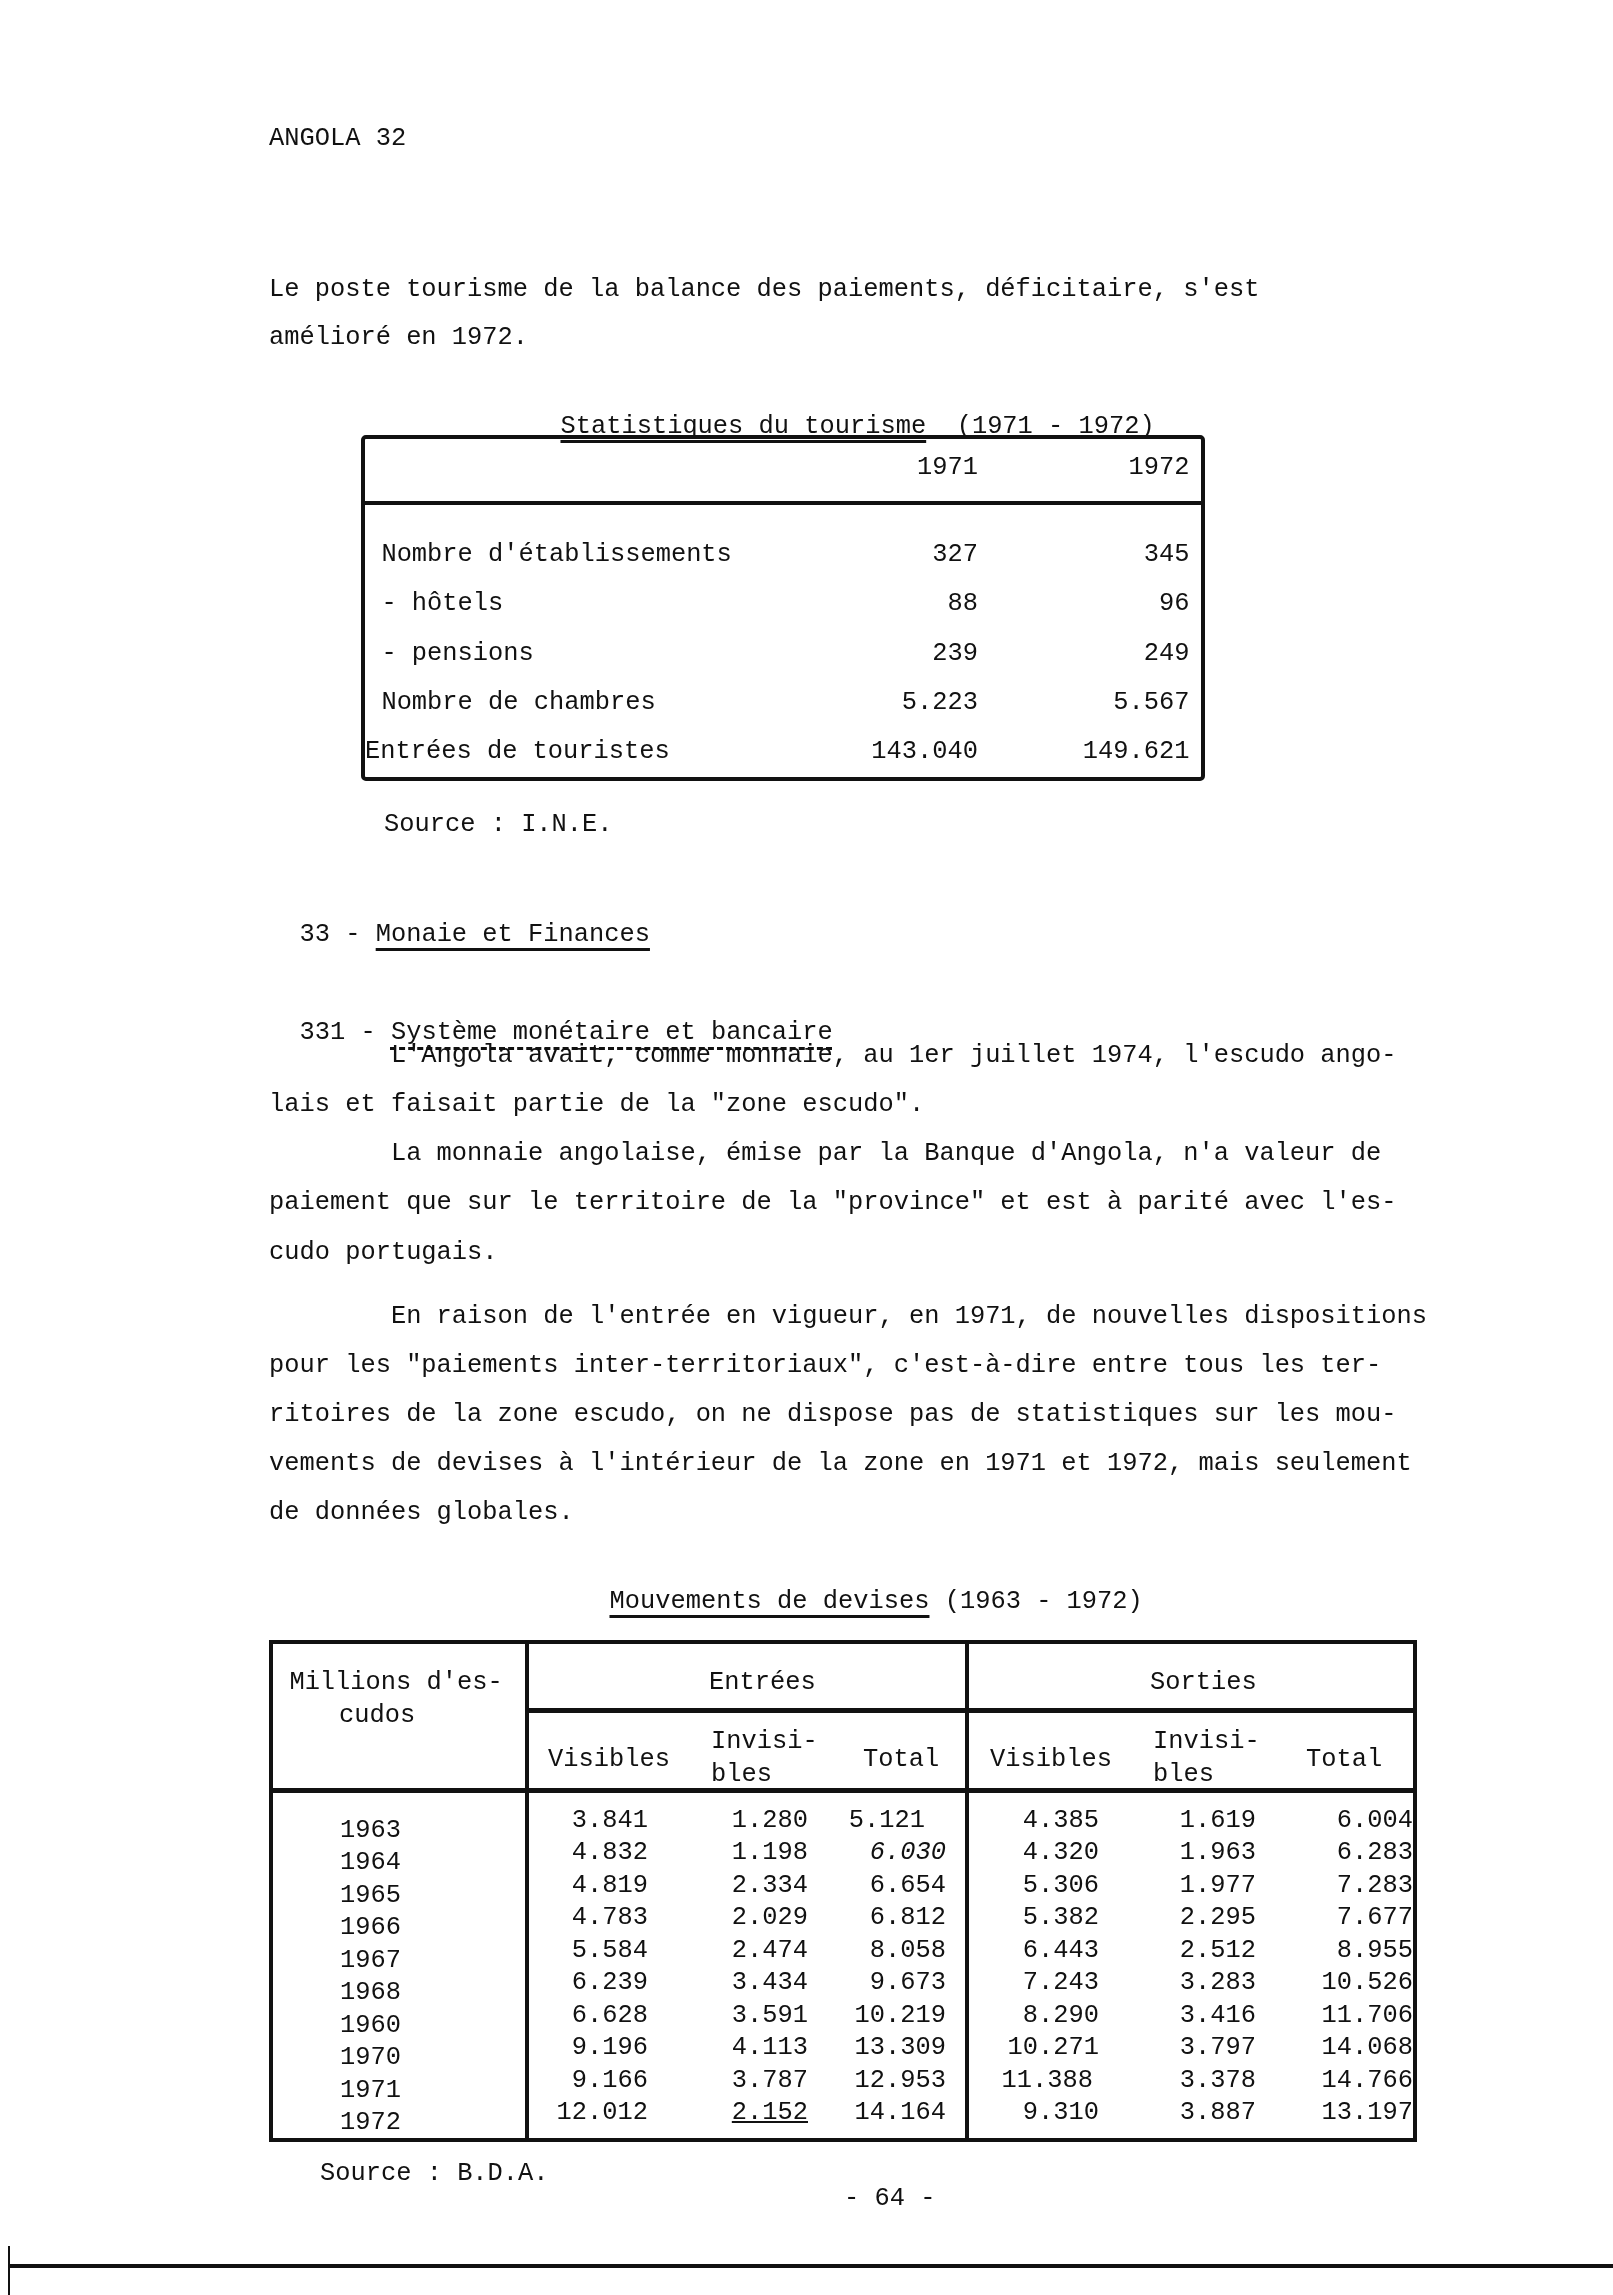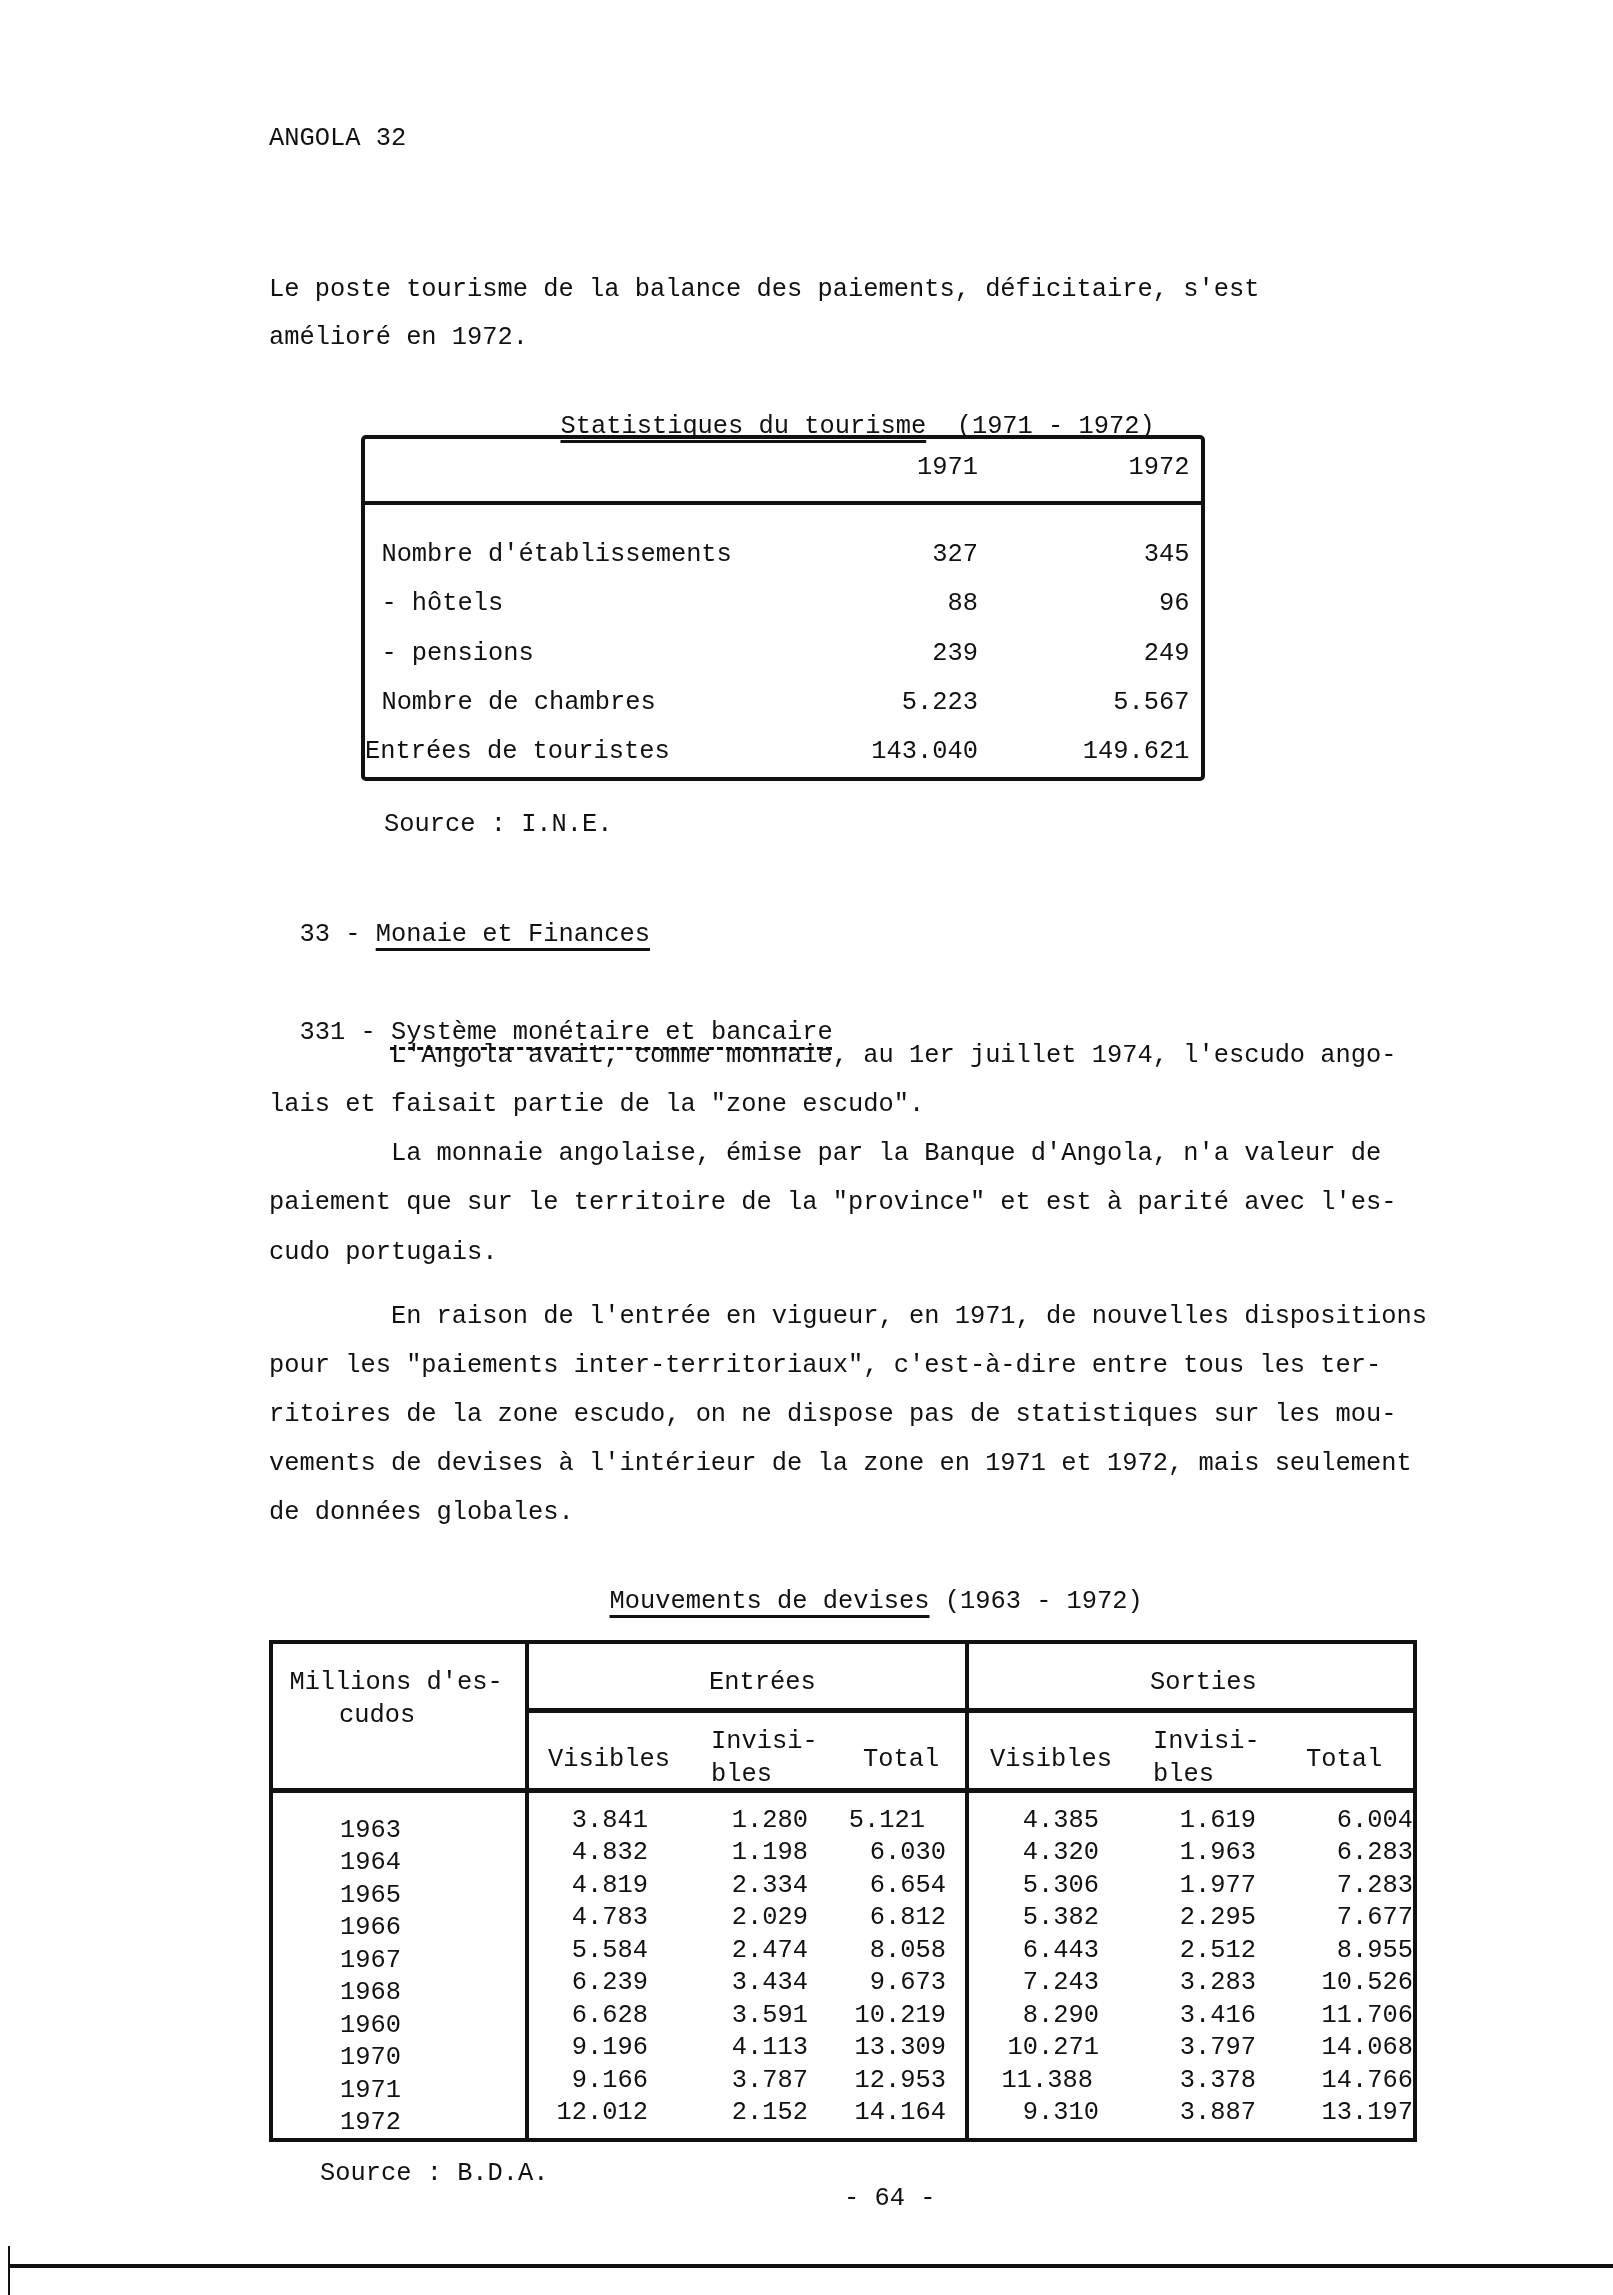--- a/index.html
+++ b/index.html
@@ -127,21 +127,21 @@
         <div class="cell num" style="right: 605px; top: 164px;">1.280</div>
         <div class="cell num" style="right: 488px; top: 164px;">5.121</div>
         <div class="cell num" style="right: 314px; top: 164px;">4.385</div>
         <div class="cell num" style="right: 157px; top: 164px;">1.619</div>
         <div class="cell num" style="right: 0px; top: 164px; text-align: right;">6.004</div>
       </div>
       <div>
         <div class="cell" style="left: 67px; top: 206px;">1964</div>
         <div class="cell num" style="right: 765px; top: 196px;">4.832</div>
         <div class="cell num" style="right: 605px; top: 196px;">1.198</div>
-        <div class="cell num" style="right: 467px; top: 196px;">6.030</div>
+        <div class="cell num" style="right: 467px; top: 196px; font-style: italic;">6.030</div>
         <div class="cell num" style="right: 314px; top: 196px;">4.320</div>
         <div class="cell num" style="right: 157px; top: 196px;">1.963</div>
         <div class="cell num" style="right: 0px; top: 196px;">6.283</div>
       </div>
       <div>
         <div class="cell" style="left: 67px; top: 239px;">1965</div>
         <div class="cell num" style="right: 765px; top: 229px;">4.819</div>
         <div class="cell num" style="right: 605px; top: 229px;">2.334</div>
         <div class="cell num" style="right: 467px; top: 229px;">6.654</div>
         <div class="cell num" style="right: 314px; top: 229px;">5.306</div>
@@ -198,21 +198,21 @@
         <div class="cell num" style="right: 765px; top: 424px;">9.166</div>
         <div class="cell num" style="right: 605px; top: 424px;">3.787</div>
         <div class="cell num" style="right: 467px; top: 424px;">12.953</div>
         <div class="cell num" style="right: 320px; top: 424px;">11.388</div>
         <div class="cell num" style="right: 157px; top: 424px;">3.378</div>
         <div class="cell num" style="right: 0px; top: 424px;">14.766</div>
       </div>
       <div>
         <div class="cell" style="left: 67px; top: 466px;">1972</div>
         <div class="cell num" style="right: 765px; top: 456px;">12.012</div>
-        <div class="cell num" style="right: 605px; top: 456px;">2.152</div>
+        <div class="cell num" style="right: 605px; top: 456px; text-decoration: underline;">2.152</div>
         <div class="cell num" style="right: 467px; top: 456px;">14.164</div>
         <div class="cell num" style="right: 314px; top: 456px;">9.310</div>
         <div class="cell num" style="right: 157px; top: 456px; margin-left: 24px;">3.887</div>
         <div class="cell num" style="right: 0px; top: 456px;">13.197</div>
       </div>
     </div>
 </div>
 <div class="abs t" style="left:320px; top:2161px;">Source : B.D.A.</div>
 
 <div class="abs t" style="left:844px; top:2186px;">- 64 -</div>

